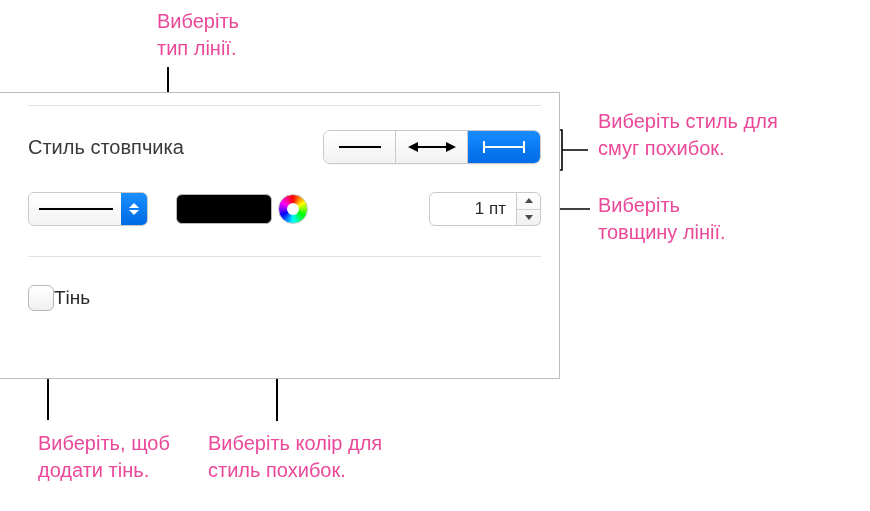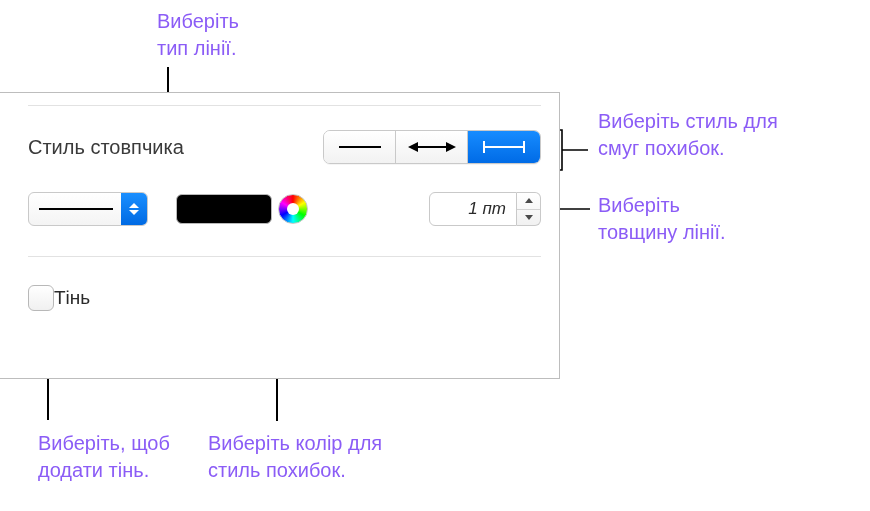--- a/index.html
+++ b/index.html
@@ -11,21 +11,21 @@
       color: #000;
       background: #fff;
       position: relative;
     }
 
     
     .callout {
       position: absolute;
       line-height: 1.35;
       font-size: 20px;
-      color: #8b5cf6;
+      color: #ec4899;
     }
 
     
     .leader {
       position: absolute;
       background: #000;
     }
 
     
     .panel {
@@ -81,21 +81,20 @@
       background: linear-gradient(#178cff, #006be6);
     }
     .seg svg { display: block; }
 
     
     .row2 {
       display: flex;
       align-items: center;
       gap: 28px;
       padding-top: 28px;
-      font-style: italic;
     }
     .linetype {
       position: relative;
       width: 120px;
       height: 34px;
       border: 1px solid #c9c9c9;
       border-radius: 6px;
       background: linear-gradient(#ffffff, #f4f4f4);
       display: flex;
       align-items: center;

